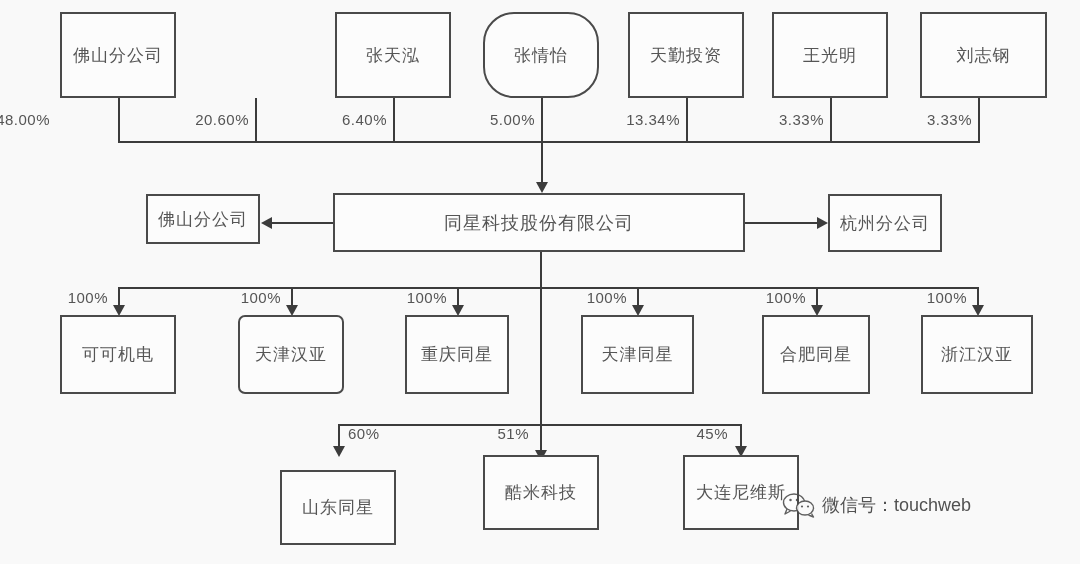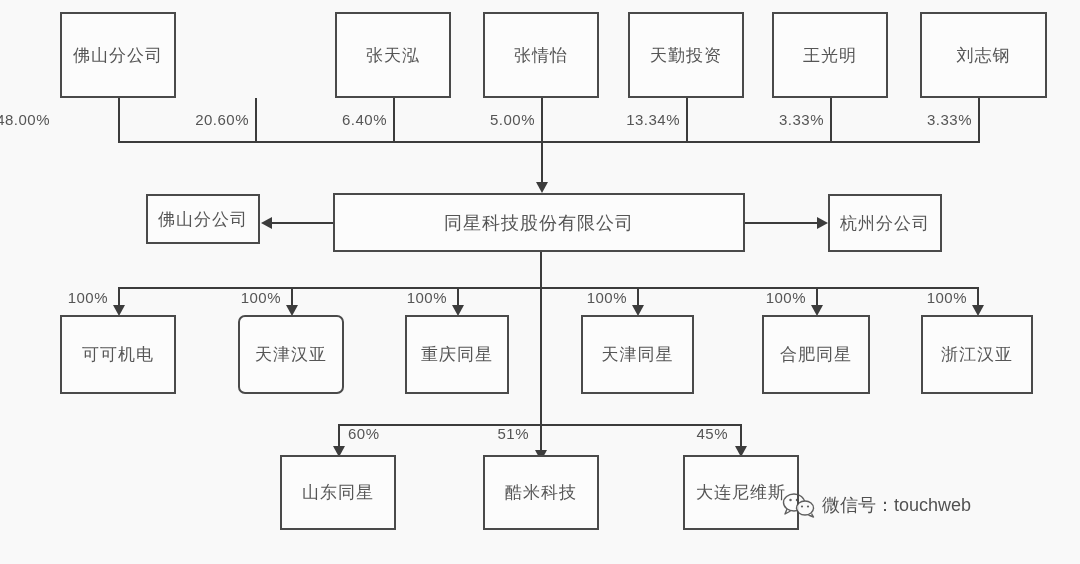--- a/index.html
+++ b/index.html
@@ -95,21 +95,21 @@
 <body>
 
 <div id="canvas">
 
   <div class="node" style="left:60px; top:12px; width:116px; height:86px;">
     <span>佛山分公司</span>
   </div>
   <div class="node" style="left:335px; top:12px; width:116px; height:86px;">
     <span>张天泓</span>
   </div>
-  <div class="node" style="left:483px; top:12px; width:116px; height:86px;">
+  <div class="node" style="left:483px; top:12px; width:116px; height:86px;border-radius:31px;">
     <span>张情怡</span>
   </div>
   <div class="node" style="left:772px; top:12px; width:116px; height:86px;">
     <span>王光明</span>
   </div>
   <div class="node" style="left:628px; top:12px; width:116px; height:86px;">
     <span>天勤投资</span>
   </div>
   <div class="node" style="left:920px; top:12px; width:127px; height:86px;">
     <span>刘志钢</span>
@@ -204,21 +204,21 @@
   <div class="vline" style="left:338px; top:424px; height:24px;"></div>
   <div class="vline" style="left:740px; top:424px; height:24px;"></div>
 
   <div class="arrow-down" style="left:333px; top:446px;"></div>
   <div class="arrow-down" style="left:735px; top:446px;"></div>
 
   <div class="pct" style="left:348px; top:425px;">60%</div>
   <div class="pct" style="left:533px; top:425px; transform:translateX(-100%); padding-right:4px;">51%</div>
   <div class="pct" style="left:732px; top:425px; transform:translateX(-100%); padding-right:4px;">45%</div>
 
-  <div class="node" style="left:280px; top:455px; width:116px; height:75px;">
+  <div class="node" style="left:280px; top:470px; width:116px; height:75px;">
     <span>山东同星</span>
   </div>
   <div class="node" style="left:483px; top:455px; width:116px; height:75px;">
     <span>酷米科技</span>
   </div>
   <div class="node" style="left:683px; top:455px; width:116px; height:75px;">
     <span>大连尼维斯</span>
   </div>
 
   <div class="watermark" style="left:782px; top:492px;">

